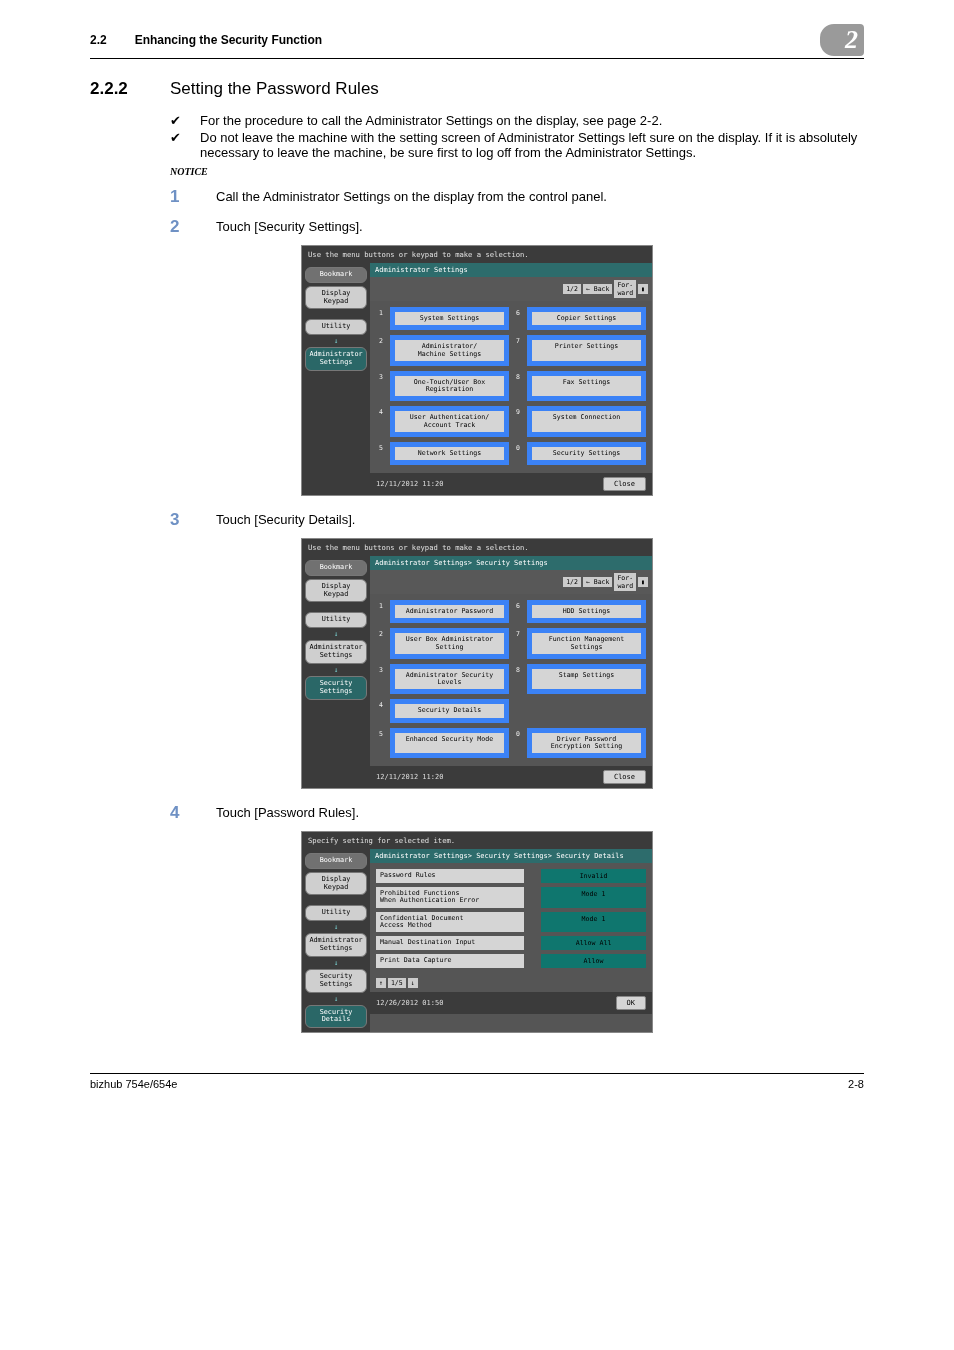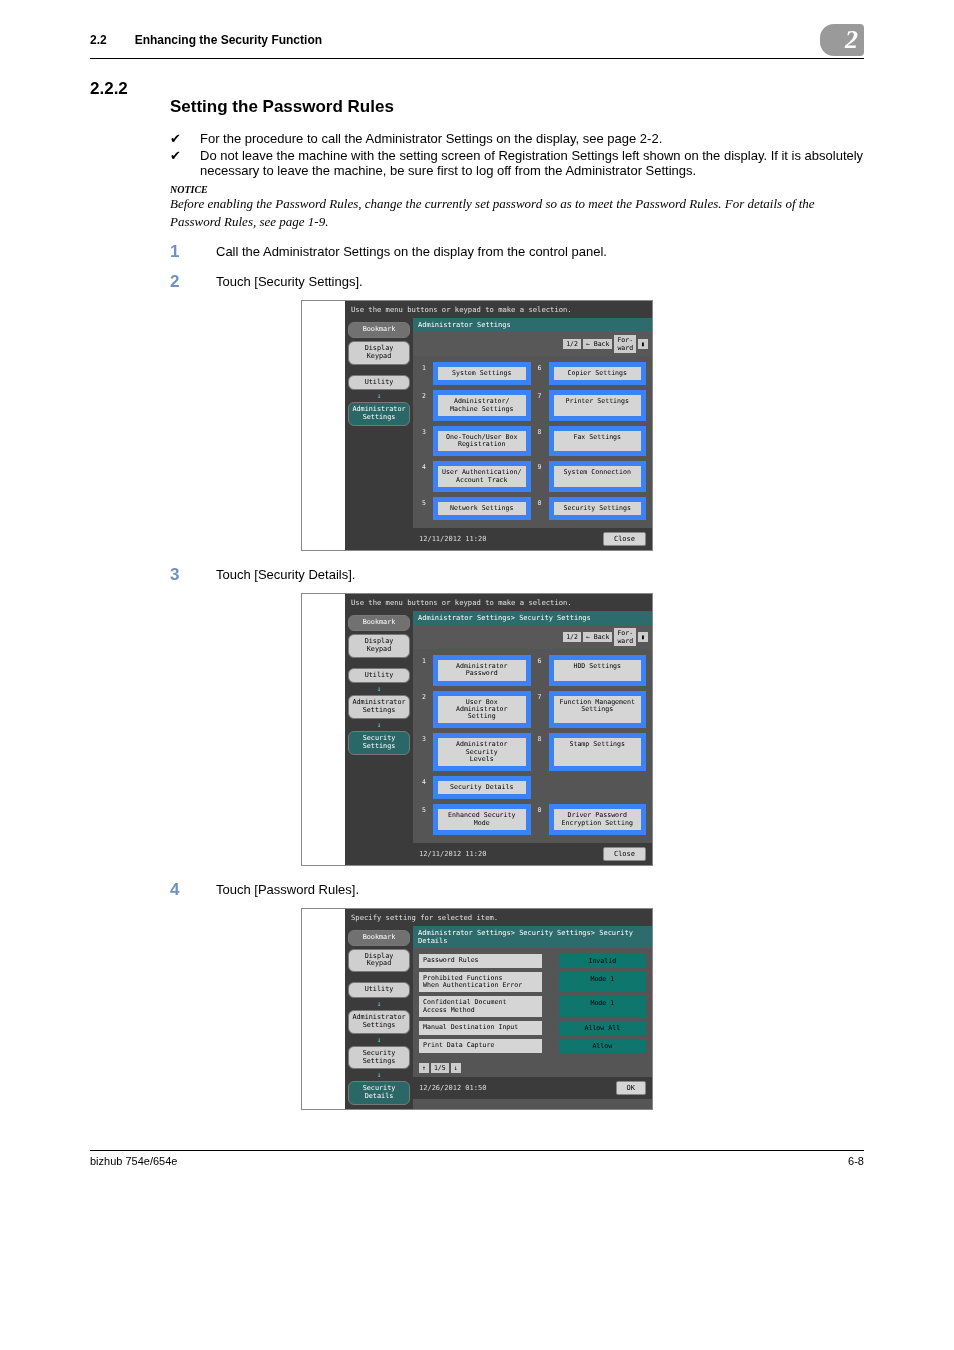--- a/index.html
+++ b/index.html
@@ -47,23 +47,22 @@
     display: flex;
     gap: 20px;
     margin: 6px 0 14px 0;
   }
   .section-num {
     font-weight: bold;
     font-size: 17px;
     min-width: 60px;
   }
   .section-title {
-    font-weight: bold;
+    font-weight: normal;
     font-size: 17px;
-    margin-top: 18px;
   }
   .bullet-block, .step-block {
     margin-left: 80px;
   }
   .bullet-row {
     display: flex;
     gap: 18px;
     margin: 2px 0;
   }
   .bullet-row .tick { min-width: 12px; }
@@ -94,21 +93,20 @@
   }
   .step-text { padding-top: 2px; }
   
   .shot {
     margin: 8px auto 14px auto;
     width: 352px;
     font-family: "Lucida Console", Monaco, monospace;
     font-size: 7.2px;
     color: #ddd;
     border: 1px solid #888;
-    padding-left: 43px;
   }
   .shot-topbar {
     background: #3b3b3b;
     padding: 4px 6px;
     color: #e0e0e0;
   }
   .shot-body {
     display: flex;
     background: #3b3b3b;
   }
@@ -232,26 +230,25 @@
     <div class="section-title">Setting the Password Rules</div>
   </div>
 
   <div class="bullet-block">
     <div class="bullet-row">
       <span class="tick">✔</span>
       <span>For the procedure to call the Administrator Settings on the display, see page 2-2.</span>
     </div>
     <div class="bullet-row">
       <span class="tick">✔</span>
-      <span>Do not leave the machine with the setting screen of Registration Settings left shown on the display. If it is absolutely necessary to leave the machine, be sure first to log off from the Administrator Settings.</span>
+      <span>Do not leave the machine with the setting screen of Administrator Settings left sure on the display. If it is absolutely necessary to leave the machine, be sure first to log off from the Administrator Settings.</span>
     </div>
   </div>
 
   <div class="notice">NOTICE</div>
-  <div class="notice-text">Before enabling the Password Rules, change the currently set password so as to meet the Password Rules. For details of the Password Rules, see page 1-9.</div>
 
   <div class="step-block">
     <div class="step-row">
       <div class="step-num">1</div>
       <div class="step-text">Call the Administrator Settings on the display from the control panel.</div>
     </div>
 
     <div class="step-row">
       <div class="step-num">2</div>
       <div class="step-text">Touch [Security Settings].</div>
@@ -434,16 +431,16 @@
         <div class="shot-footer">
           <span>12/26/2012   01:50</span>
           <span class="fbtn">OK</span>
         </div>
       </div>
     </div>
   </div>
 
   <div class="page-footer">
     <span>bizhub 754e/654e</span>
-    <span>6-8</span>
+    <span>2-8</span>
   </div>
 
 </div>
 
 </body></html>

